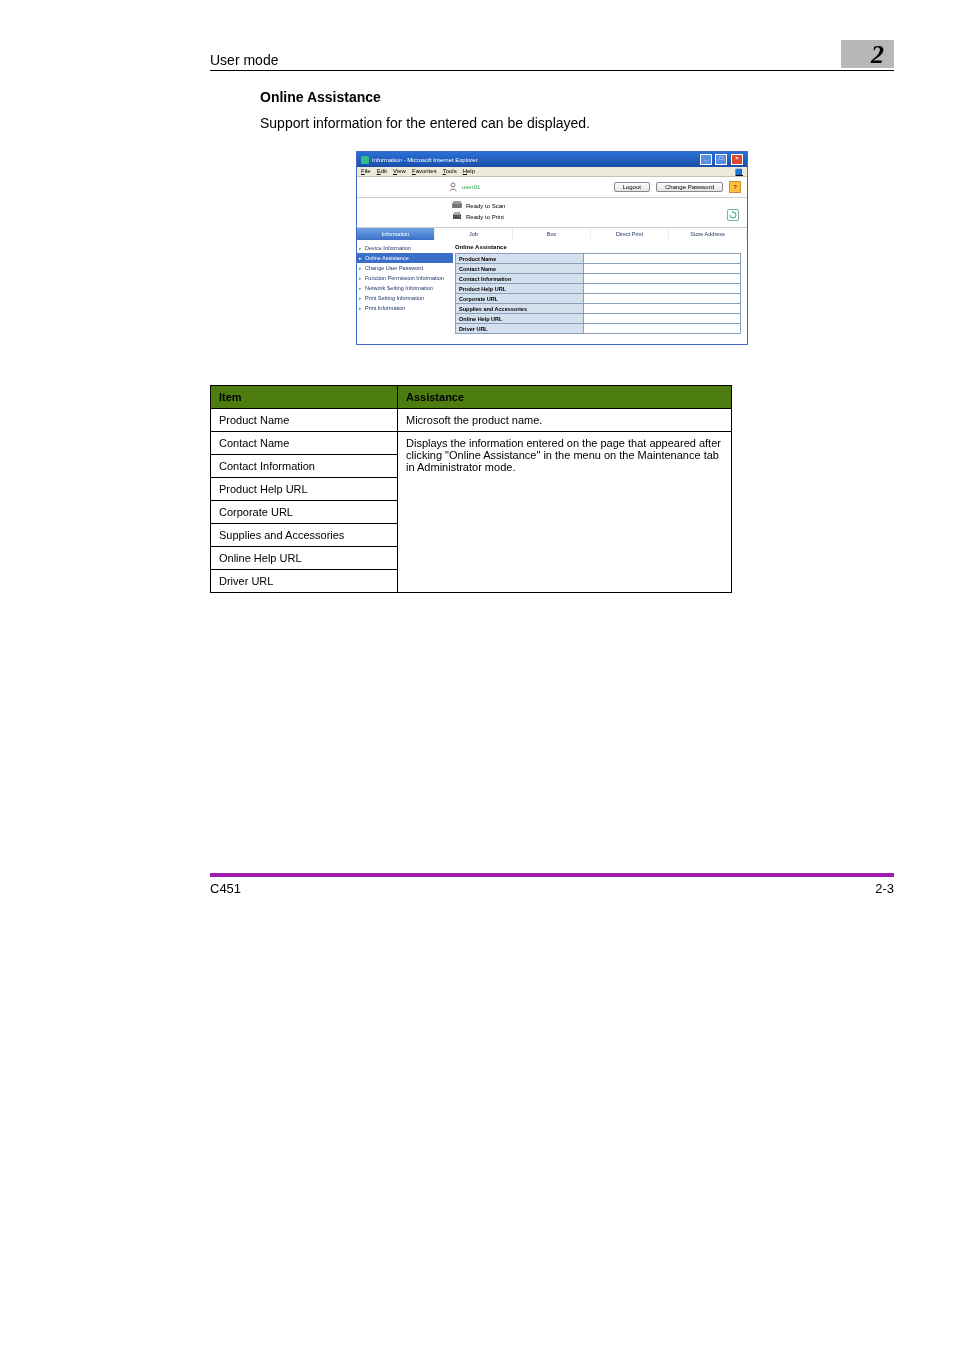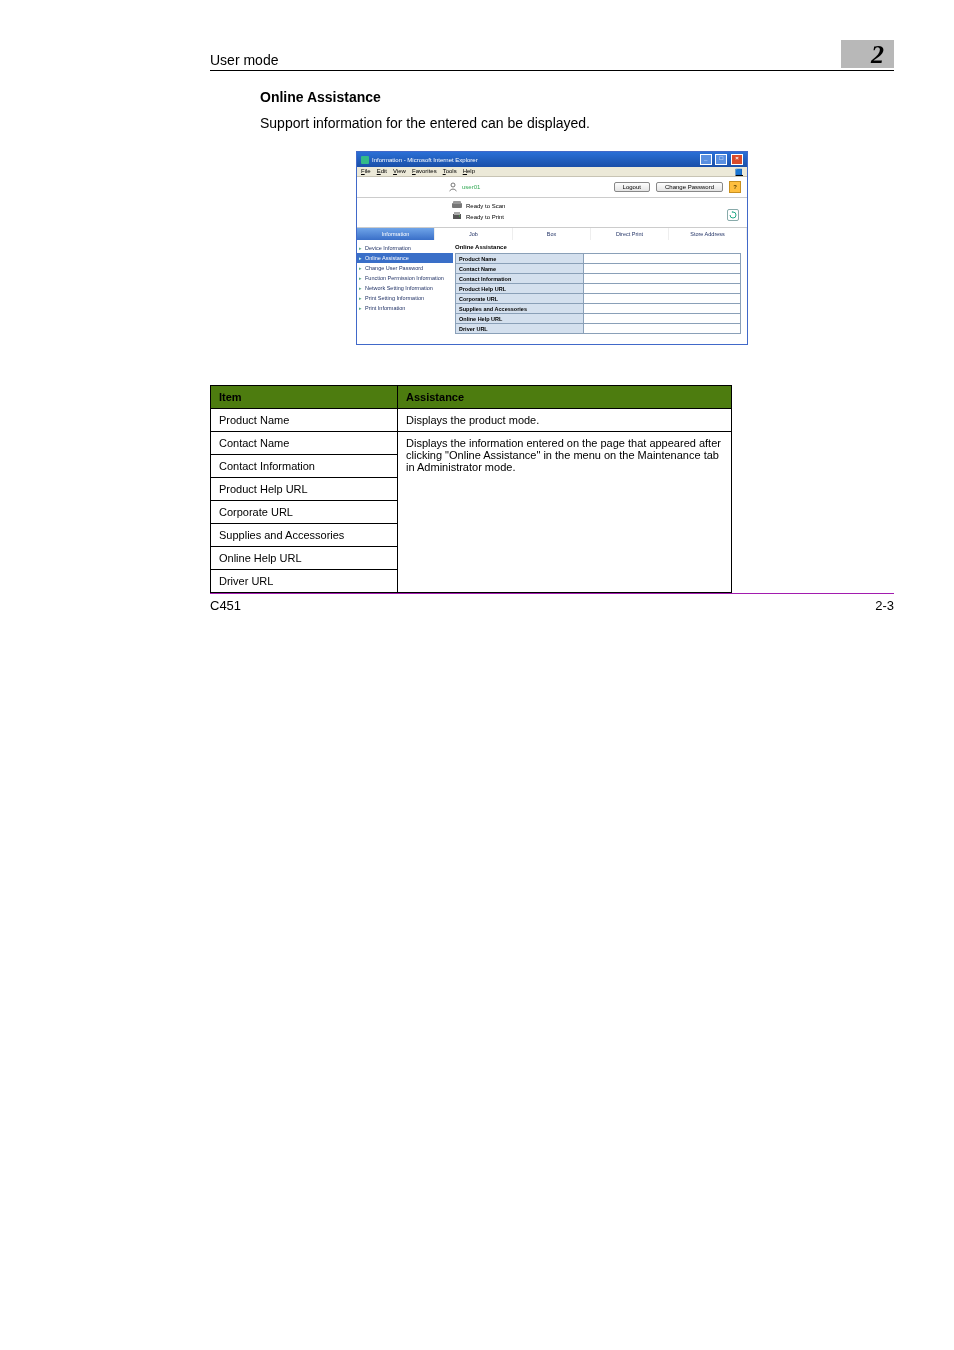--- a/index.html
+++ b/index.html
@@ -215,22 +215,23 @@
   border-right: 1px solid #000;
   border-bottom: 0.5px solid #000;
   padding: 5px 8px;
   vertical-align: top;
 }
 .desc-table tr:last-child td { border-bottom: 1px solid #000; }
 .desc-table .left-col { width: 170px; }
 
 .footer-row {
   display: flex;
-  border-top: 1px solid #a21caf;
+  border-top: 4px solid #a21caf;
   padding-top: 4px;
+  margin-top: 280px;
   font-size: 13px;
 }
 .footer-row .model { flex: 1; }
 </style>
 </head>
 <body>
 
 <div class="page">
 
   <div class="header-row">
@@ -362,21 +363,21 @@
   </div>
 
   <table class="desc-table">
     <tbody>
         <tr>
       <th class="left-col">Item</th>
       <th>Assistance</th>
     </tr>
     <tr>
       <td class="left-col">Product Name</td>
-      <td>Displays the product mode.</td>
+      <td>Microsoft the product name.</td>
     </tr>
     <tr>
       <td class="left-col">Contact Name</td>
       <td rowspan="7">Displays the information entered on the page that appeared after clicking "Online Assistance" in the menu on the Maintenance tab in Administrator mode.</td>
     </tr>
     <tr>
           <td class="left-col">Contact Information</td>
         </tr>
     <tr>
           <td class="left-col">Product Help URL</td>

